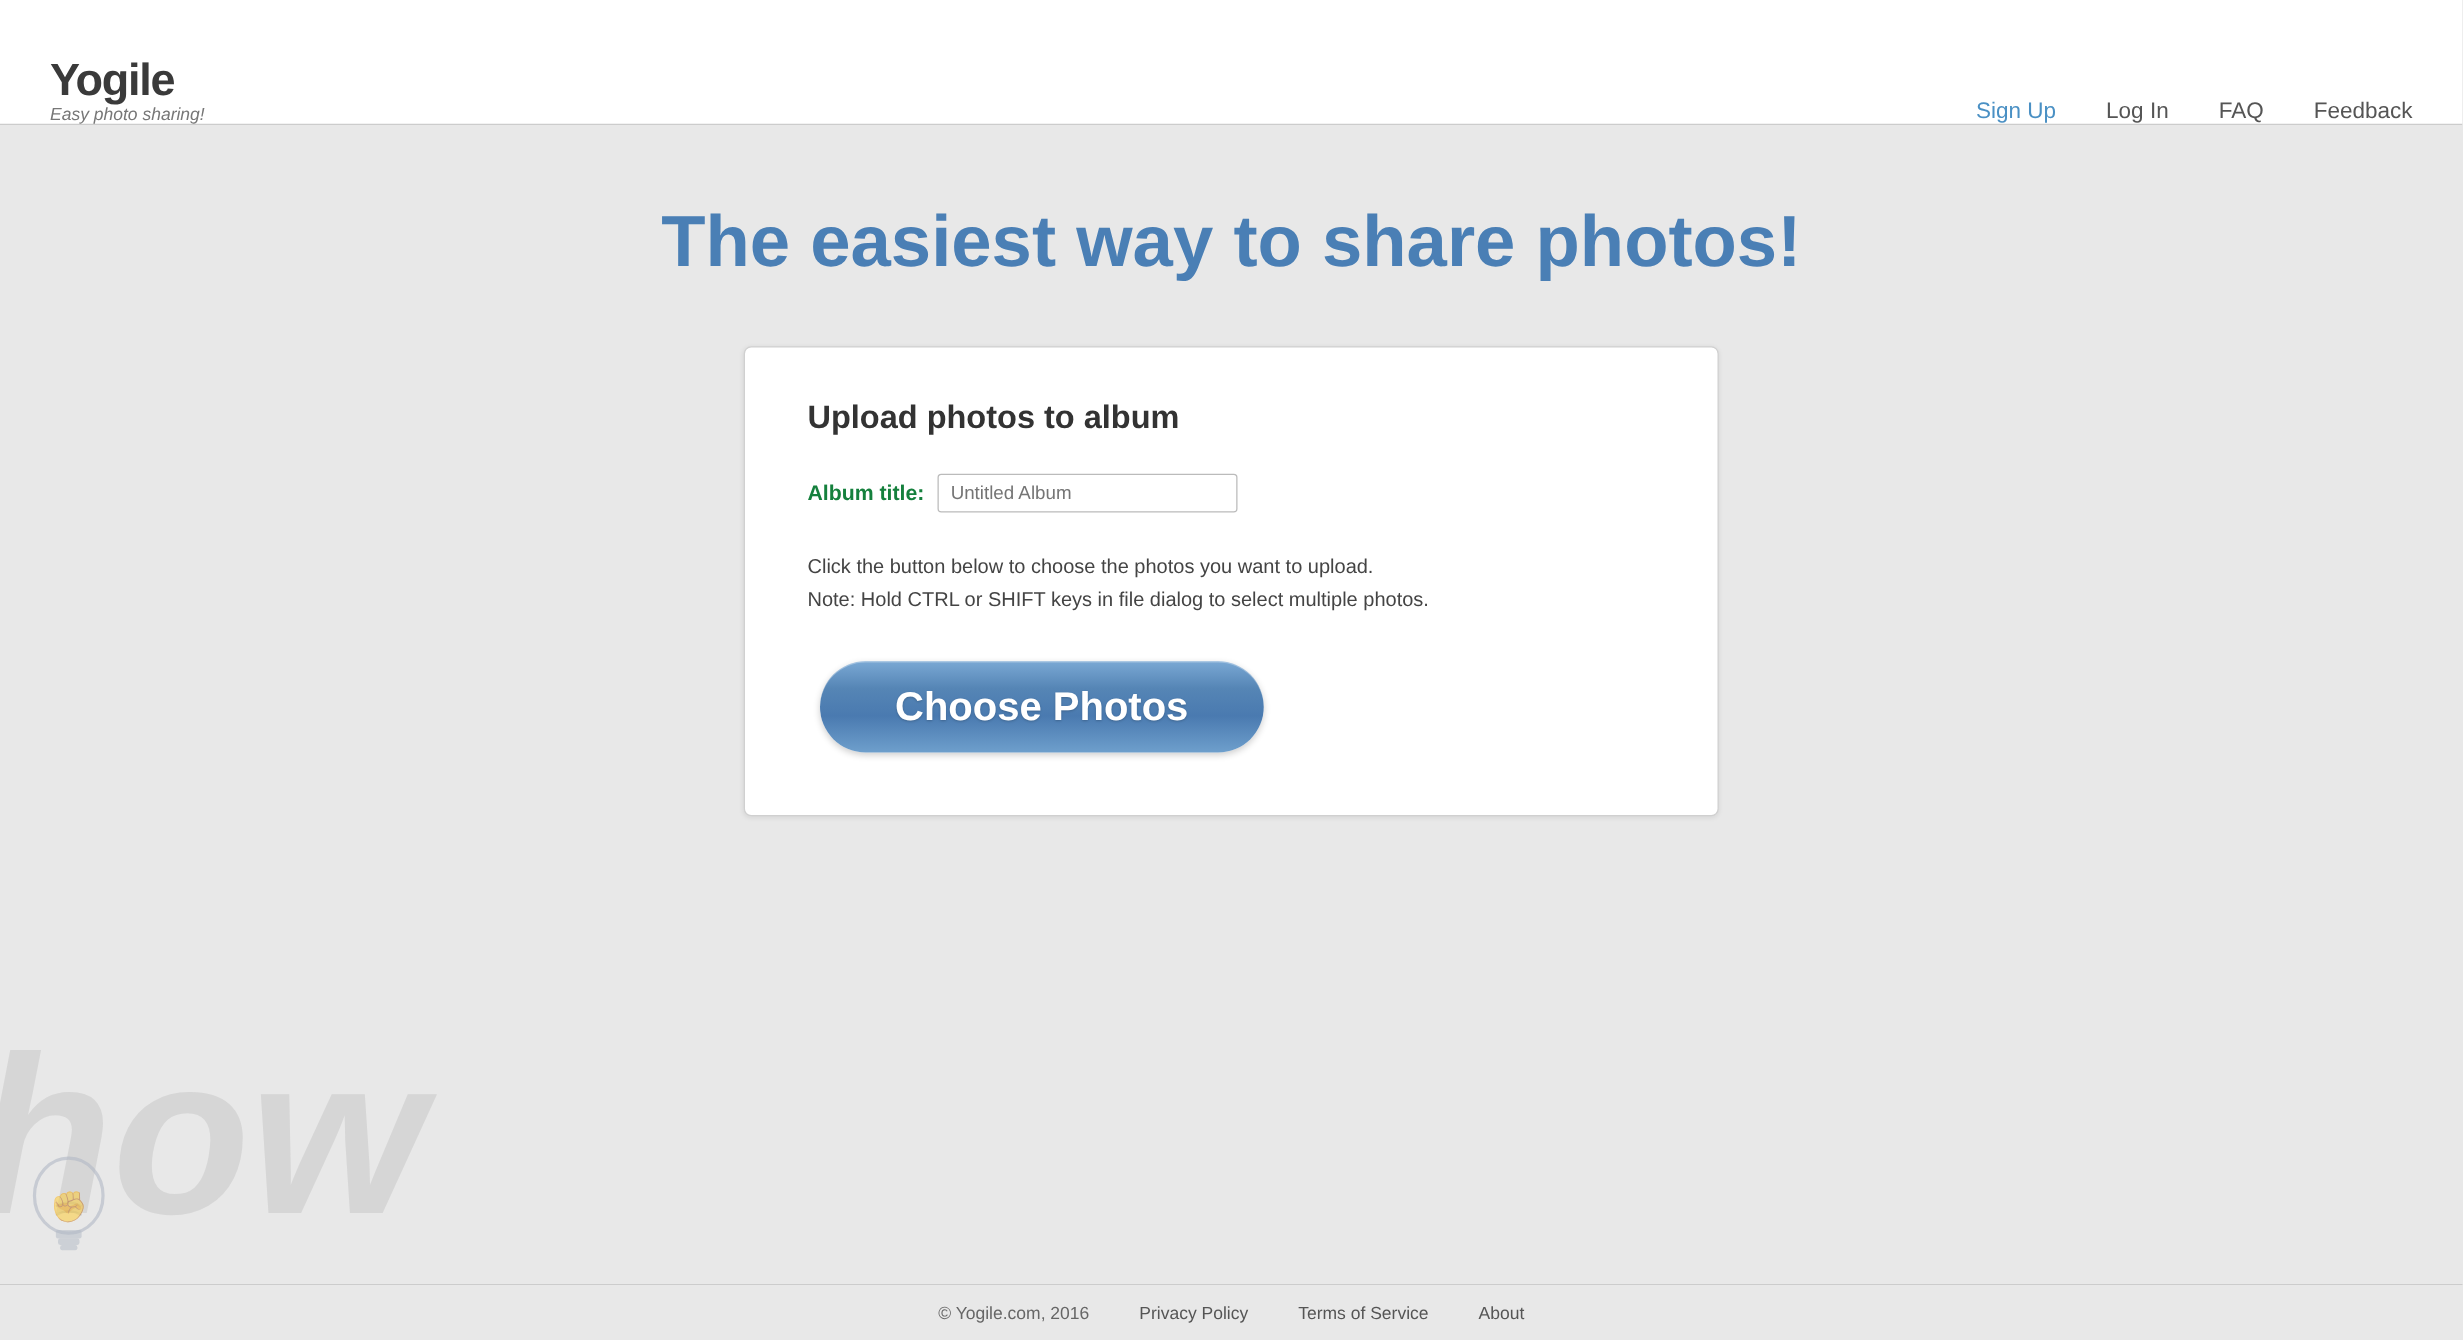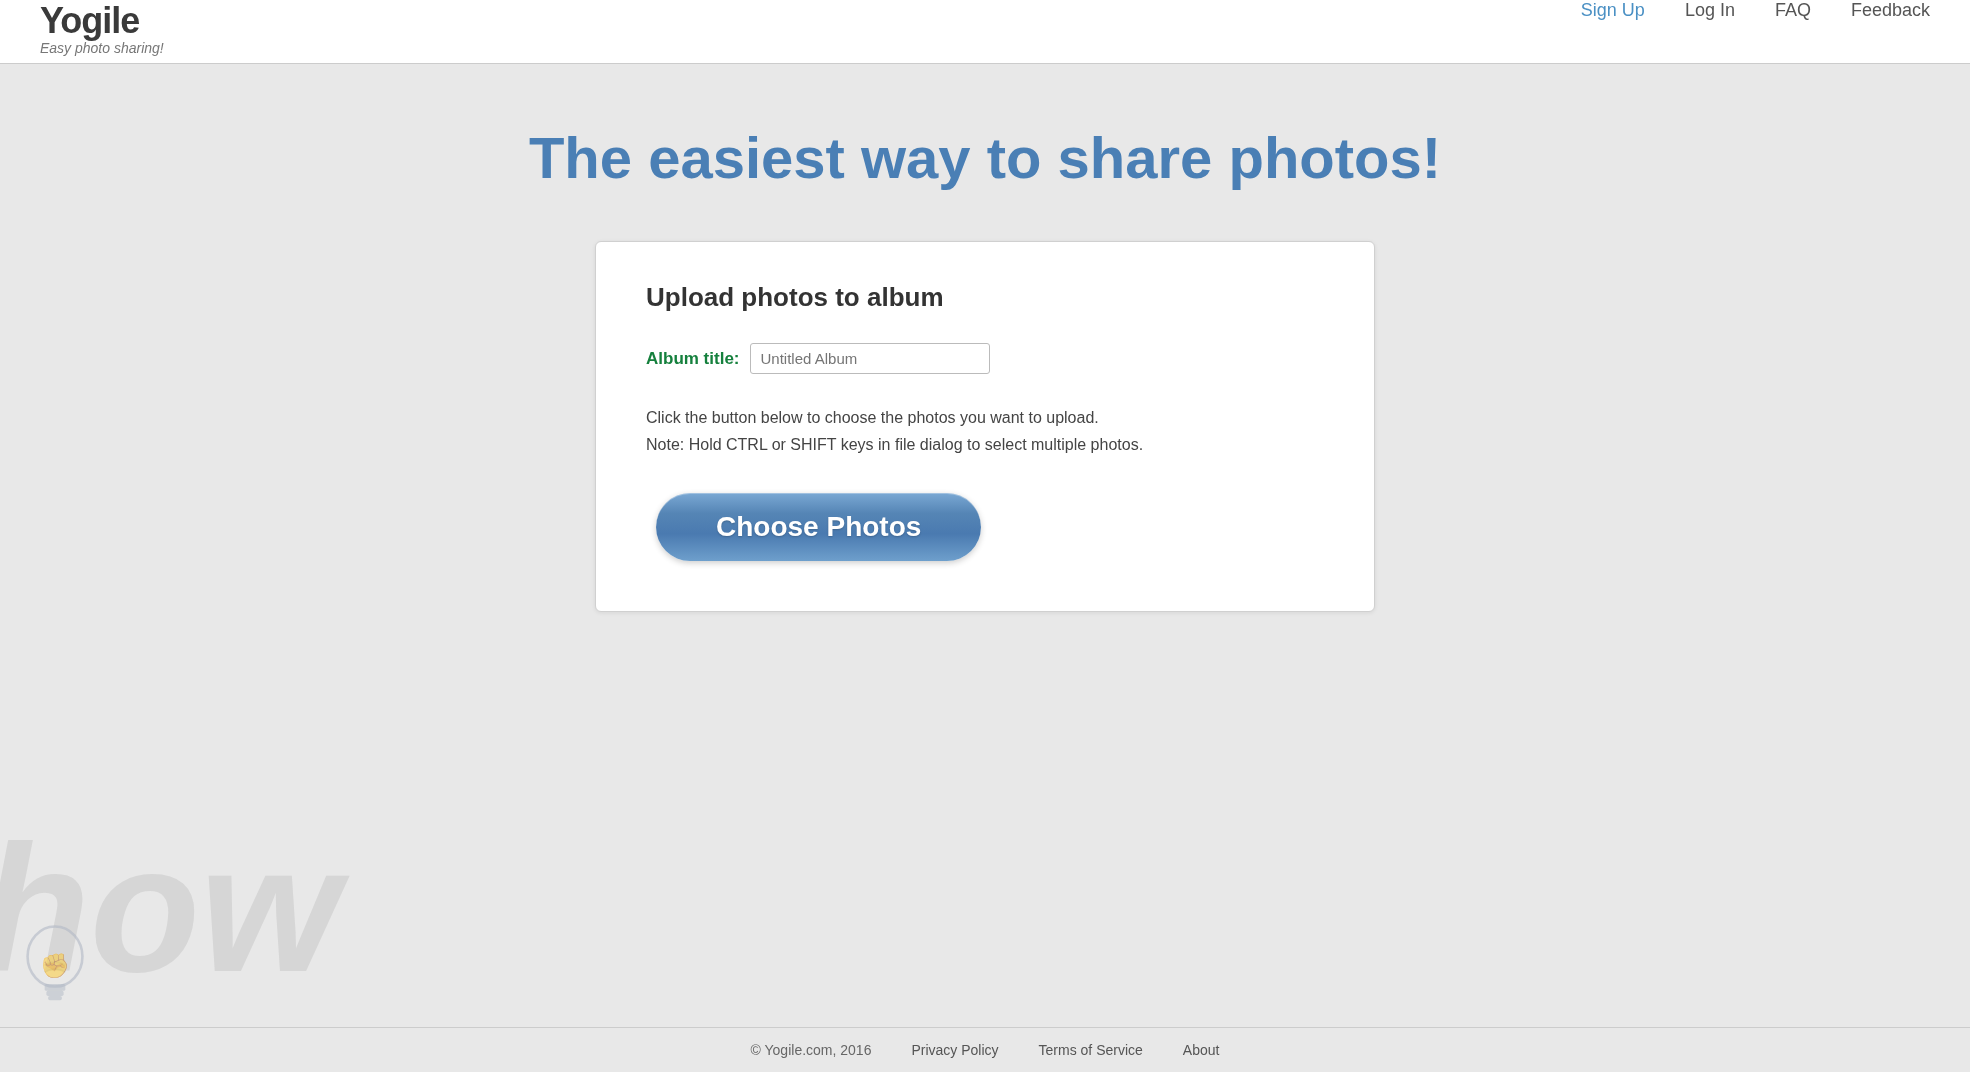--- a/index.html
+++ b/index.html
@@ -15,23 +15,23 @@
       position: relative;
       overflow-x: hidden;
     }
 
     
     .header {
       background-color: #ffffff;
       border-bottom: 1px solid #cccccc;
       padding: 0 40px;
       display: flex;
-      align-items: flex-start;
+      align-items: flex-end;
       justify-content: space-between;
-      height: 64px;
+      height: 100px;
     }
 
     .logo-section {
       display: flex;
       flex-direction: column;
     }
 
     .logo-title {
       font-size: 36px;
       font-weight: bold;
@@ -128,21 +128,21 @@
       font-size: 16px;
       color: #444444;
       line-height: 1.7;
       margin-bottom: 35px;
     }
 
     .choose-photos-btn {
       display: inline-block;
       background: linear-gradient(to bottom, #7aa8d4 0%, #5585b5 30%, #4a7ab0 60%, #6e9fcc 100%);
       color: #ffffff;
-      font-size: 28px;
+      font-size: 32px;
       font-weight: bold;
       padding: 18px 60px;
       border-radius: 40px;
       border: none;
       cursor: pointer;
       text-shadow: 0 1px 2px rgba(0,0,0,0.2);
       box-shadow: 0 2px 6px rgba(0,0,0,0.2), inset 0 1px 0 rgba(255,255,255,0.3);
       margin-left: 10px;
     }
 

